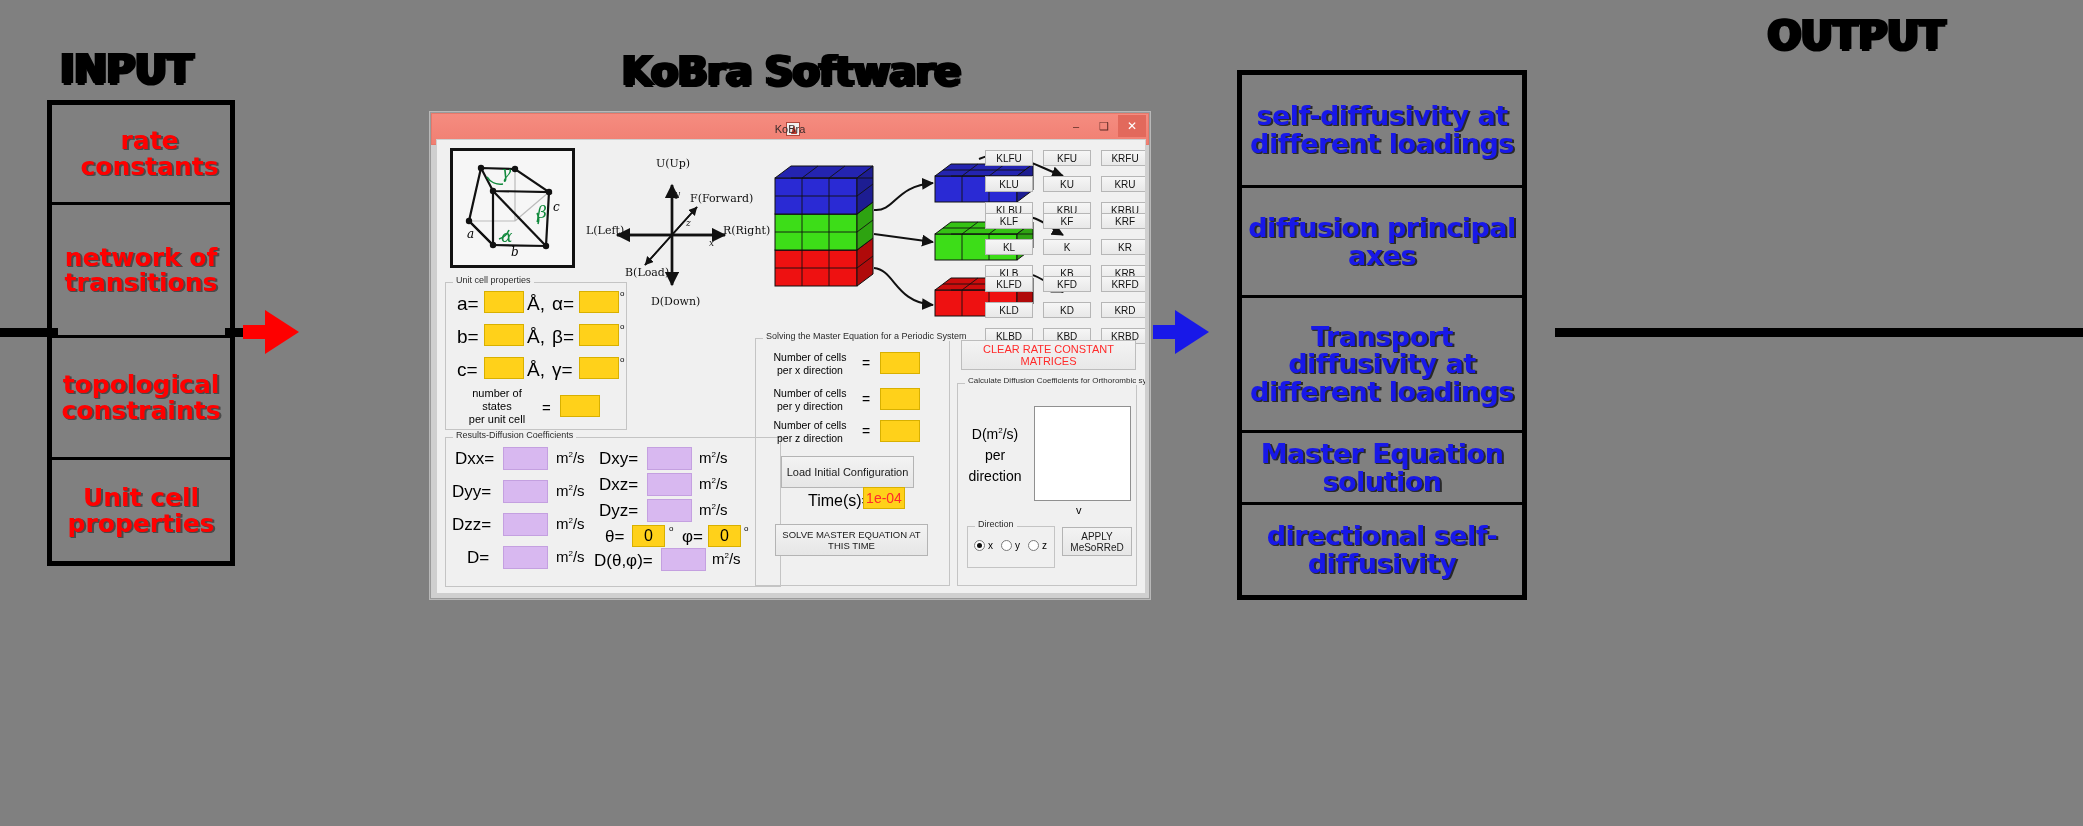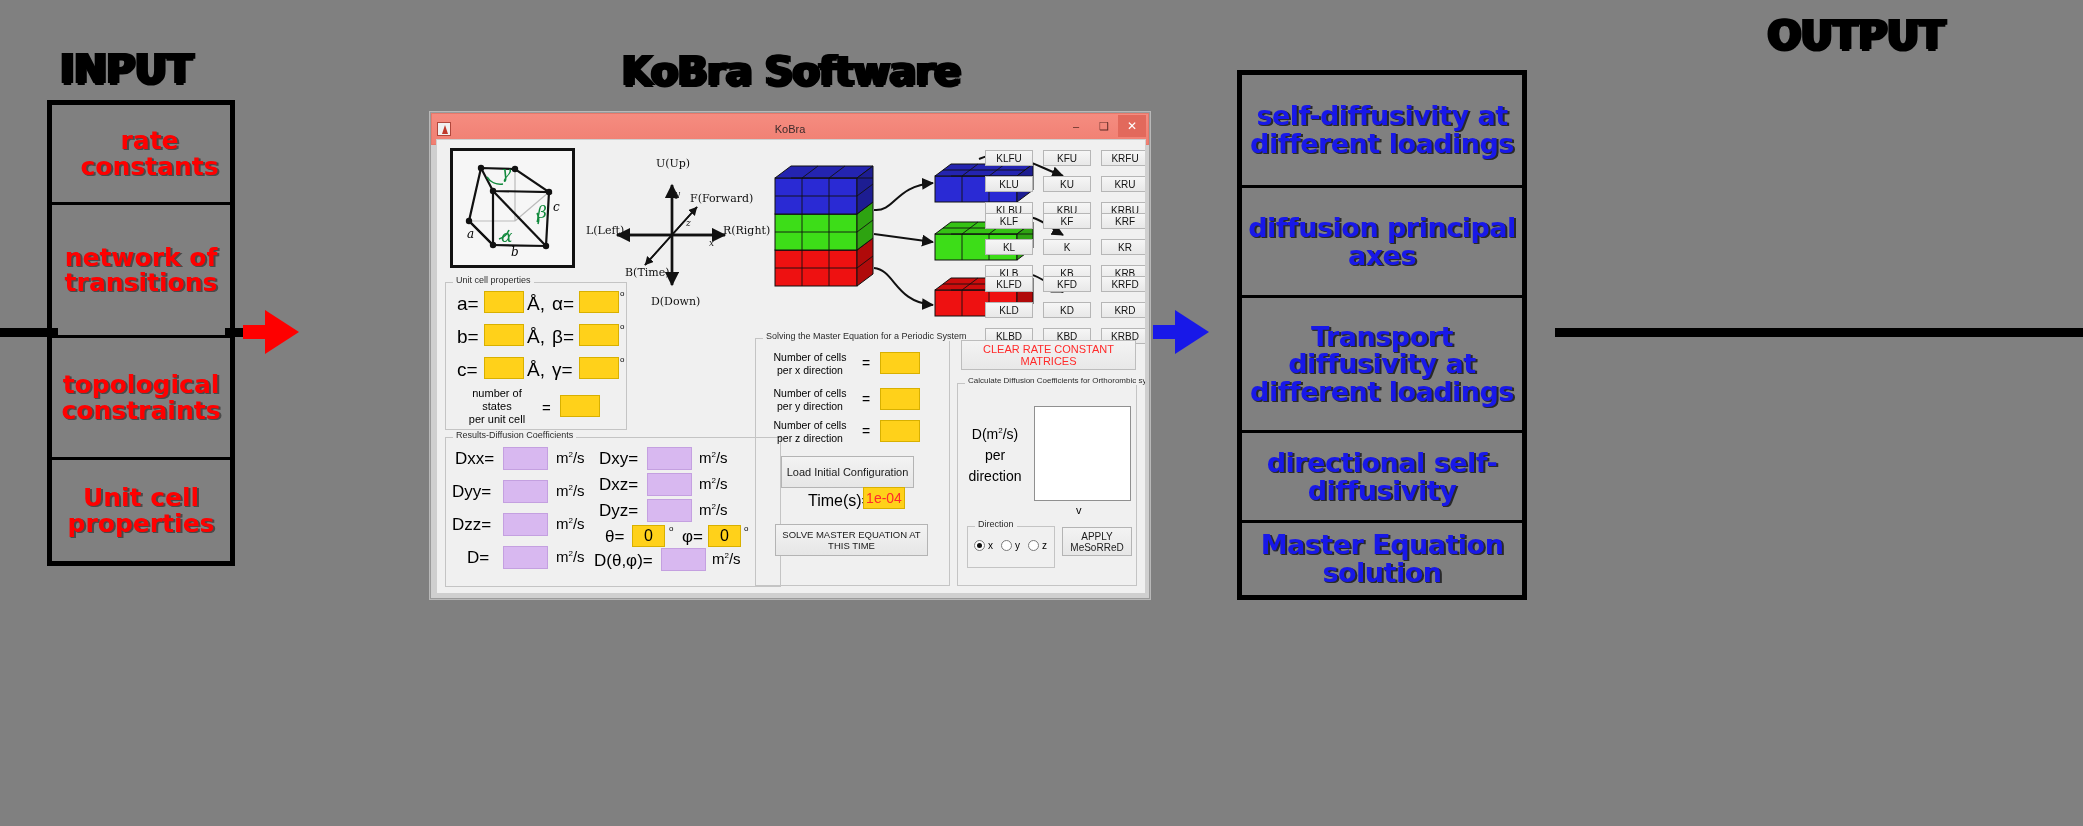--- a/index.html
+++ b/index.html
@@ -105,20 +105,21 @@
     border:1px solid #9a9a9a;
     box-shadow:0 0 0 1px #b8b8b8;
   }
   #titlebar {
     height:32px;
     background:linear-gradient(#f58c80,#f07f72);
     border:1px solid #e8786a;
     display:flex;
     align-items:center;
     position:relative;
+    justify-content:center;
   }
   #app-icon {
     width:14px; height:14px;
     margin-left:5px;
     background:#f0f0f0;
     border:1px solid #b0473c;
     position:relative;
   }
   #app-icon:after {
     content:"";
@@ -302,22 +303,22 @@
   <div class="io-cell c0">rate constants</div>
   <div class="io-cell c1">network of transitions</div>
   <div class="io-cell c2">topological constraints</div>
   <div class="io-cell c3">Unit cell properties</div>
 </div>
 
 <div class="io-box" id="output-box">
   <div class="io-cell c0">self-diffusivity at different loadings</div>
   <div class="io-cell c1">diffusion principal axes</div>
   <div class="io-cell c2">Transport diffusivity  at different loadings</div>
+  <div class="io-cell c4">Master Equation solution</div>
   <div class="io-cell c3">directional self-diffusivity</div>
-  <div class="io-cell c4">Master Equation solution</div>
 </div>
 
 <div id="app-window">
 
   <div id="titlebar">
     <div id="app-icon"></div>
     <div id="app-title">KoBra</div>
     <div id="win-controls">
       <div class="win-btn">–</div>
       <div class="win-btn">❑</div>
@@ -387,21 +388,21 @@
         <g stroke="#111" stroke-width="1.7">
           <line x1="48" y1="110" x2="100" y2="52" marker-end="url(#ah2)"></line>
           <line x1="100" y1="52" x2="48" y2="110" marker-end="url(#ah2)"></line>
         </g>
       </svg>
       <div class="axis-lbl" style="left:59px;top:2px;">U(Up)</div>
       <div class="axis-lbl" style="left:54px;top:140px;">D(Down)</div>
       <div class="axis-lbl" style="left:-11px;top:69px;">L(Left)</div>
       <div class="axis-lbl" style="left:126px;top:69px;">R(Right)</div>
       <div class="axis-lbl" style="left:93px;top:37px;">F(Forward)</div>
-      <div class="axis-lbl" style="left:28px;top:111px;">B(Time)</div>
+      <div class="axis-lbl" style="left:28px;top:111px;">B(Load)</div>
       <div class="axis-sub" style="left:78px;top:34px;">y</div>
       <div class="axis-sub" style="left:112px;top:83px;">x</div>
       <div class="axis-sub" style="left:89px;top:63px;">z</div>
     </div>
 
     <div id="cubes">
       <svg width="300" height="190" viewBox="0 0 300 190">
         <g stroke="#111" stroke-width="1">
 
           <rect x="8" y="100" width="82" height="36" fill="#ee1111"></rect>

